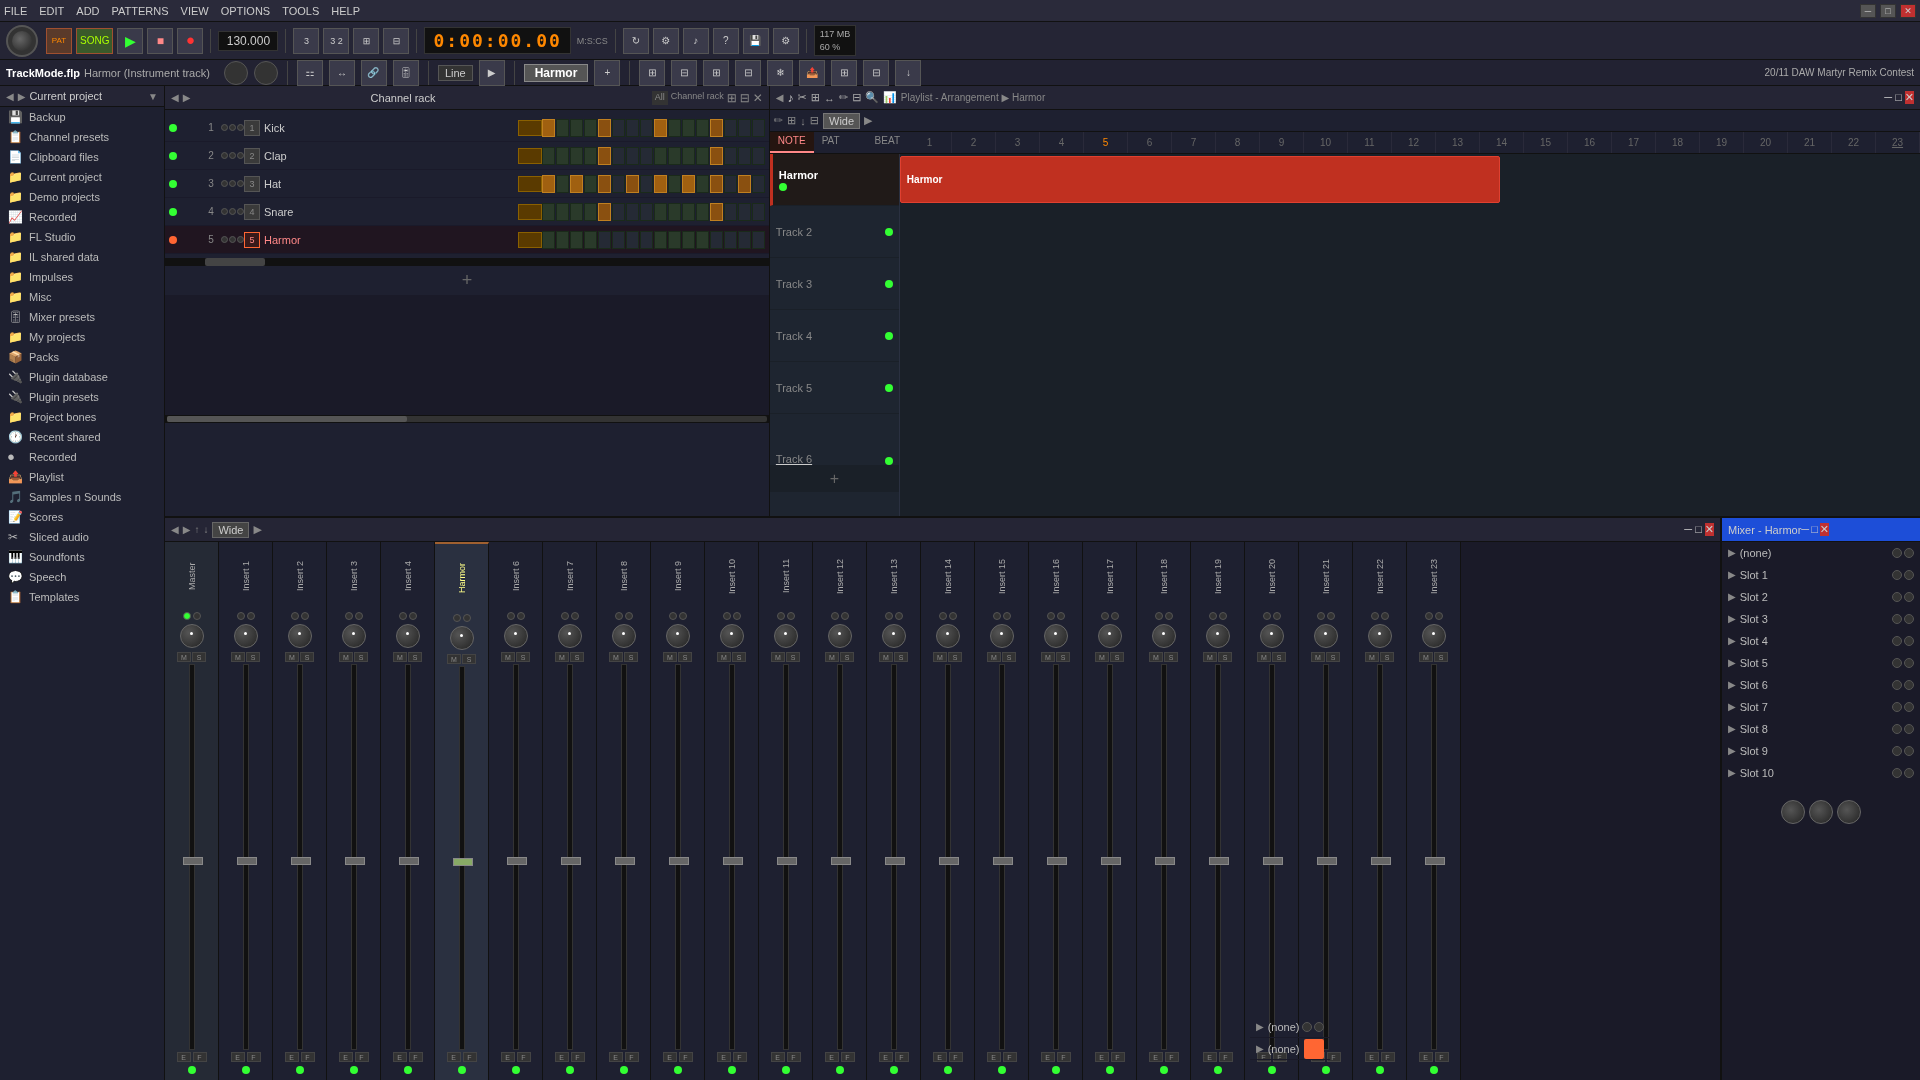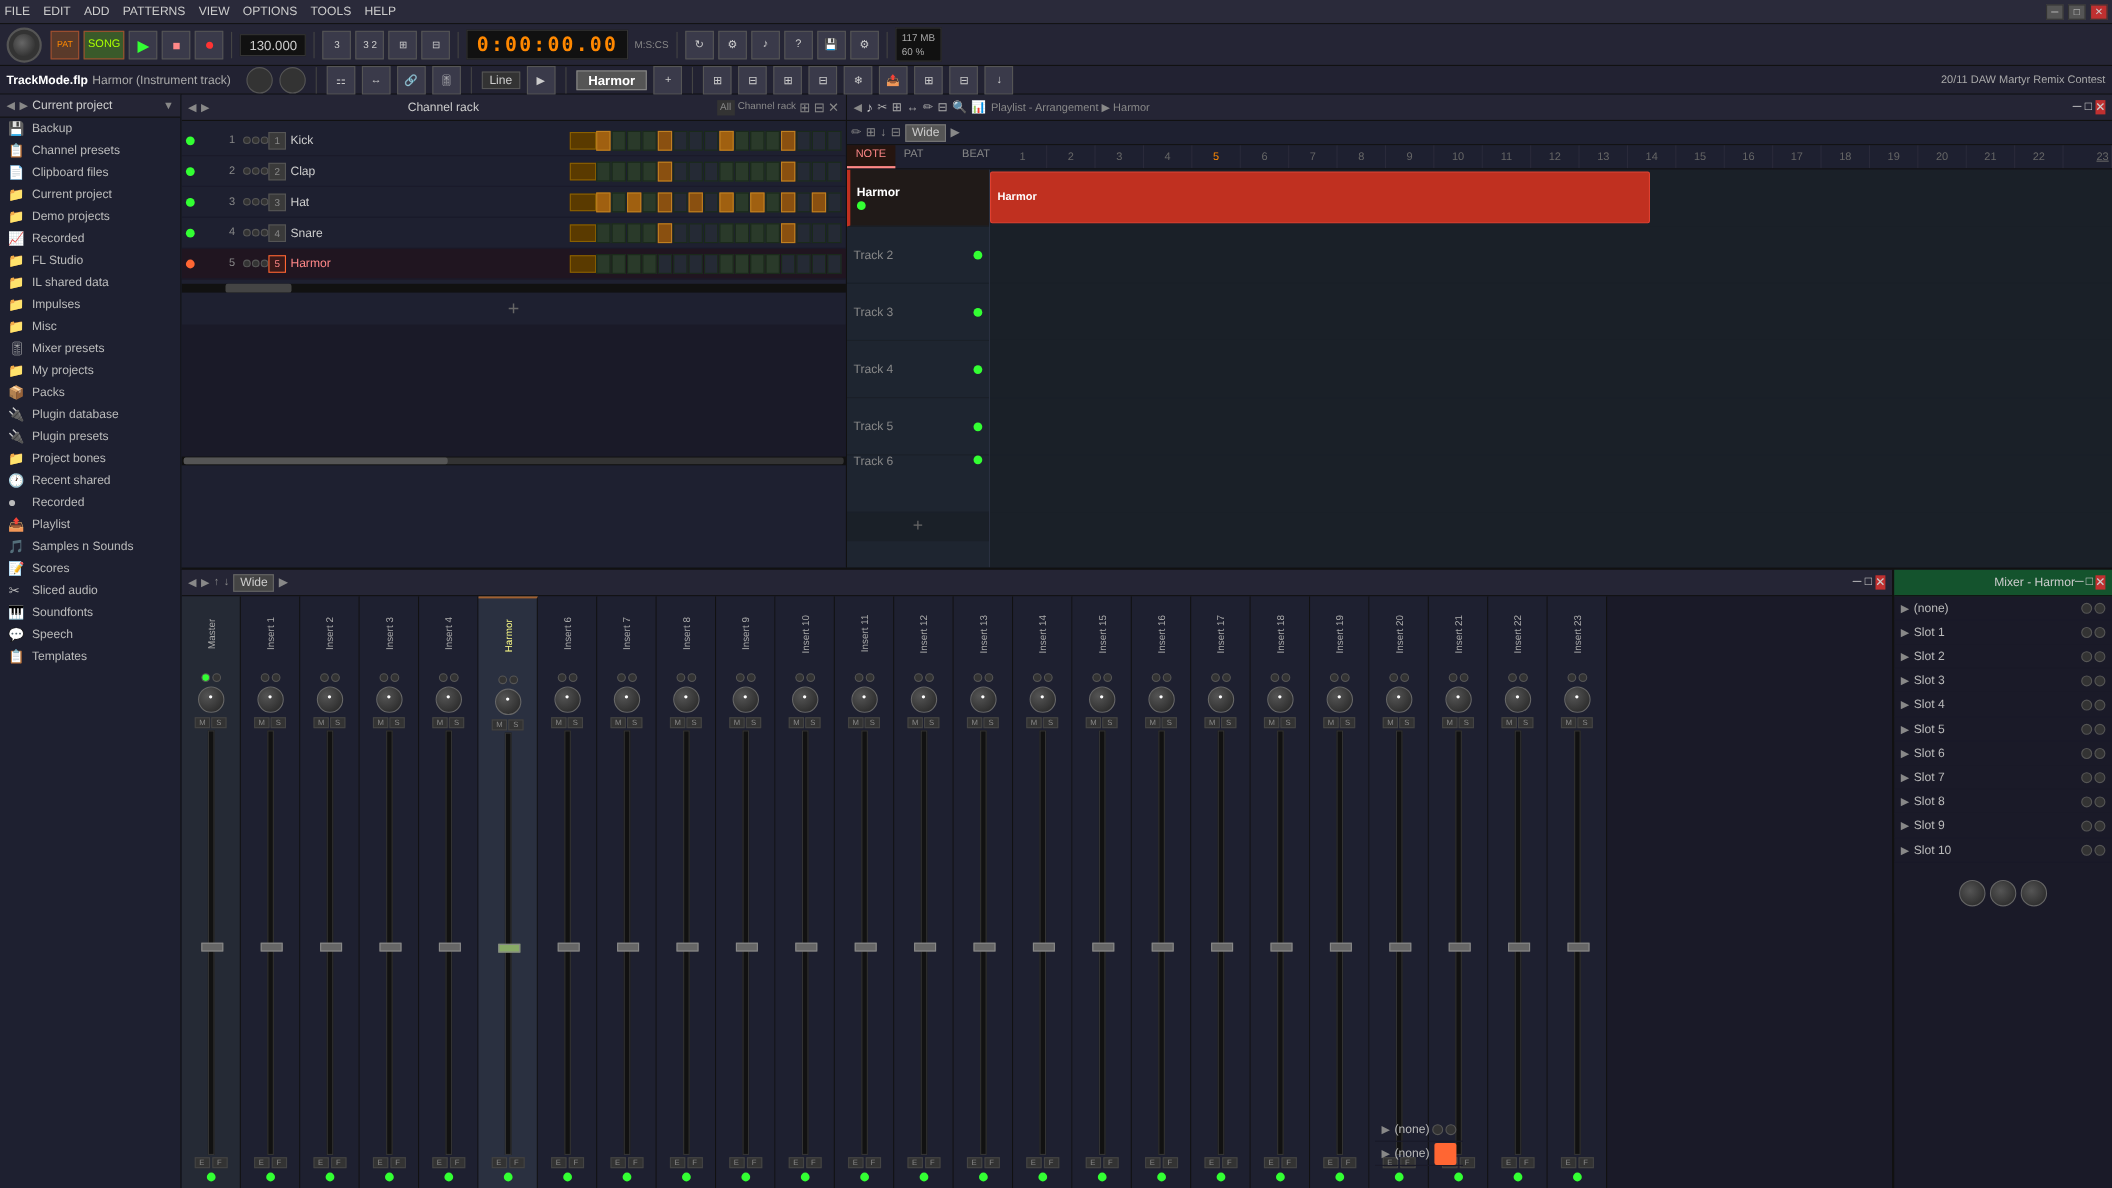--- a/index.html
+++ b/index.html
@@ -69,21 +69,21 @@
     .mix-fader-track { width: 6px; flex: 1; background: #111; border: 1px solid #333; position: relative; min-height: 80px; }
     .mix-fader-thumb { width: 20px; height: 8px; background: #666; border: 1px solid #888; position: absolute; left: -7px; top: 50%; cursor: pointer; }
     .mix-fader-thumb.active { background: #8a6; }
     .mix-btn-row { display: flex; gap: 1px; margin: 2px 0; }
     .mix-sm-btn { width: 14px; height: 10px; background: #333; border: 1px solid #444; font-size: 7px; color: #888; display: flex; align-items: center; justify-content: center; cursor: pointer; }
     .mix-send-btn { width: 8px; height: 8px; border-radius: 50%; background: #333; border: 1px solid #555; }
     .mix-send-btn.active { background: #3f3; }
 
     
     #mixer-right { width: 200px; background: #1a1a28; border-left: 2px solid #111; }
-    #mr-header { background: #14532d; padding: 3px 6px; display: flex; align-items: center; justify-content: flex-end; border-bottom: 1px solid #111; height: 24px; }
+    #mr-header { background: #1d4ed8; padding: 3px 6px; display: flex; align-items: center; justify-content: flex-start; border-bottom: 1px solid #111; height: 24px; }
     .mr-slot { display: flex; align-items: center; padding: 2px 6px; border-bottom: 1px solid #1a1a28; height: 22px; }
     .mr-slot-arrow { color: #888; font-size: 10px; margin-right: 4px; cursor: pointer; }
     .mr-slot-name { flex: 1; font-size: 11px; color: #bbb; }
     .mr-slot-btns { display: flex; gap: 2px; }
     .mr-dot { width: 10px; height: 10px; border-radius: 50%; background: #333; border: 1px solid #555; cursor: pointer; }
 
     
     .cr-add { display: flex; align-items: center; justify-content: center; padding: 4px; cursor: pointer; color: #666; font-size: 18px; }
 
     
@@ -562,21 +562,21 @@
               <div style="min-width: 44px; text-align: center; font-size: 10px; color: rgb(102, 102, 102); border-right: 1px solid rgb(42, 42, 58); line-height: 22px; padding: 0px 2px;">13</div>
               <div style="min-width: 44px; text-align: center; font-size: 10px; color: rgb(102, 102, 102); border-right: 1px solid rgb(42, 42, 58); line-height: 22px; padding: 0px 2px;">14</div>
               <div style="min-width: 44px; text-align: center; font-size: 10px; color: rgb(102, 102, 102); border-right: 1px solid rgb(42, 42, 58); line-height: 22px; padding: 0px 2px;">15</div>
               <div style="min-width: 44px; text-align: center; font-size: 10px; color: rgb(102, 102, 102); border-right: 1px solid rgb(42, 42, 58); line-height: 22px; padding: 0px 2px;">16</div>
               <div style="min-width: 44px; text-align: center; font-size: 10px; color: rgb(102, 102, 102); border-right: 1px solid rgb(42, 42, 58); line-height: 22px; padding: 0px 2px;">17</div>
               <div style="min-width: 44px; text-align: center; font-size: 10px; color: rgb(102, 102, 102); border-right: 1px solid rgb(42, 42, 58); line-height: 22px; padding: 0px 2px;">18</div>
               <div style="min-width: 44px; text-align: center; font-size: 10px; color: rgb(102, 102, 102); border-right: 1px solid rgb(42, 42, 58); line-height: 22px; padding: 0px 2px;">19</div>
               <div style="min-width: 44px; text-align: center; font-size: 10px; color: rgb(102, 102, 102); border-right: 1px solid rgb(42, 42, 58); line-height: 22px; padding: 0px 2px;">20</div>
               <div style="min-width: 44px; text-align: center; font-size: 10px; color: rgb(102, 102, 102); border-right: 1px solid rgb(42, 42, 58); line-height: 22px; padding: 0px 2px;">21</div>
               <div style="min-width: 44px; text-align: center; font-size: 10px; color: rgb(102, 102, 102); border-right: 1px solid rgb(42, 42, 58); line-height: 22px; padding: 0px 2px;">22</div>
-              <div style="min-width: 44px; text-align: right; font-size: 10px; color: rgb(102, 102, 102); border-right: 1px solid rgb(42, 42, 58); line-height: 22px; padding: 0px 2px; text-decoration: underline;">23</div>
+              <div style="min-width: 44px; text-align: center; font-size: 10px; color: rgb(102, 102, 102); border-right: 1px solid rgb(42, 42, 58); line-height: 22px; padding: 0px 2px; text-decoration: underline;">23</div>
             </div>
         </div>
 
         <div style="display:flex;flex:1;overflow:hidden;">
 
           <div style="width:130px;background:#1e2530;border-right:1px solid #2a3040;">
 
             <div style="height:52px;border-bottom:1px solid #1a2028;display:flex;align-items:center;padding:0 6px;background:#201a18;border-left:3px solid #c03020;">
               <div style="display:flex;flex-direction:column;gap:2px;flex:1;">
                 <span style="font-size:11px;color:#fff;font-weight:bold;">Harmor</span>
@@ -595,21 +595,21 @@
               <div style="width:8px;height:8px;border-radius:50%;background:#3f3;margin-left:auto;"></div>
             </div>
             <div style="height:52px;border-bottom:1px solid #1a2028;display:flex;align-items:center;padding:0 6px;">
               <span style="font-size:11px;color:#888;">Track 4</span>
               <div style="width:8px;height:8px;border-radius:50%;background:#3f3;margin-left:auto;"></div>
             </div>
             <div style="height:52px;border-bottom:1px solid #1a2028;display:flex;align-items:center;padding:0 6px;">
               <span style="font-size:11px;color:#888;">Track 5</span>
               <div style="width:8px;height:8px;border-radius:50%;background:#3f3;margin-left:auto;"></div>
             </div>
-            <div style="height:52px;border-bottom:1px solid #1a2028;display:flex;align-items:flex-start;padding:0 6px;">
+            <div style="height:52px;border-bottom:1px solid #1a2028;display:flex;align-items:flex-end;padding:0 6px;text-decoration:underline;">
               <span style="font-size:11px;color:#888;">Track 6</span>
               <div style="width:8px;height:8px;border-radius:50%;background:#3f3;margin-left:auto;"></div>
             </div>
 
             <div class="pl-add-track">+</div>
           </div>
 
           <div style="flex:1;overflow:hidden;position:relative;">
 
             <div style="position:relative;height:52px;border-bottom:1px solid #1a2028;">

